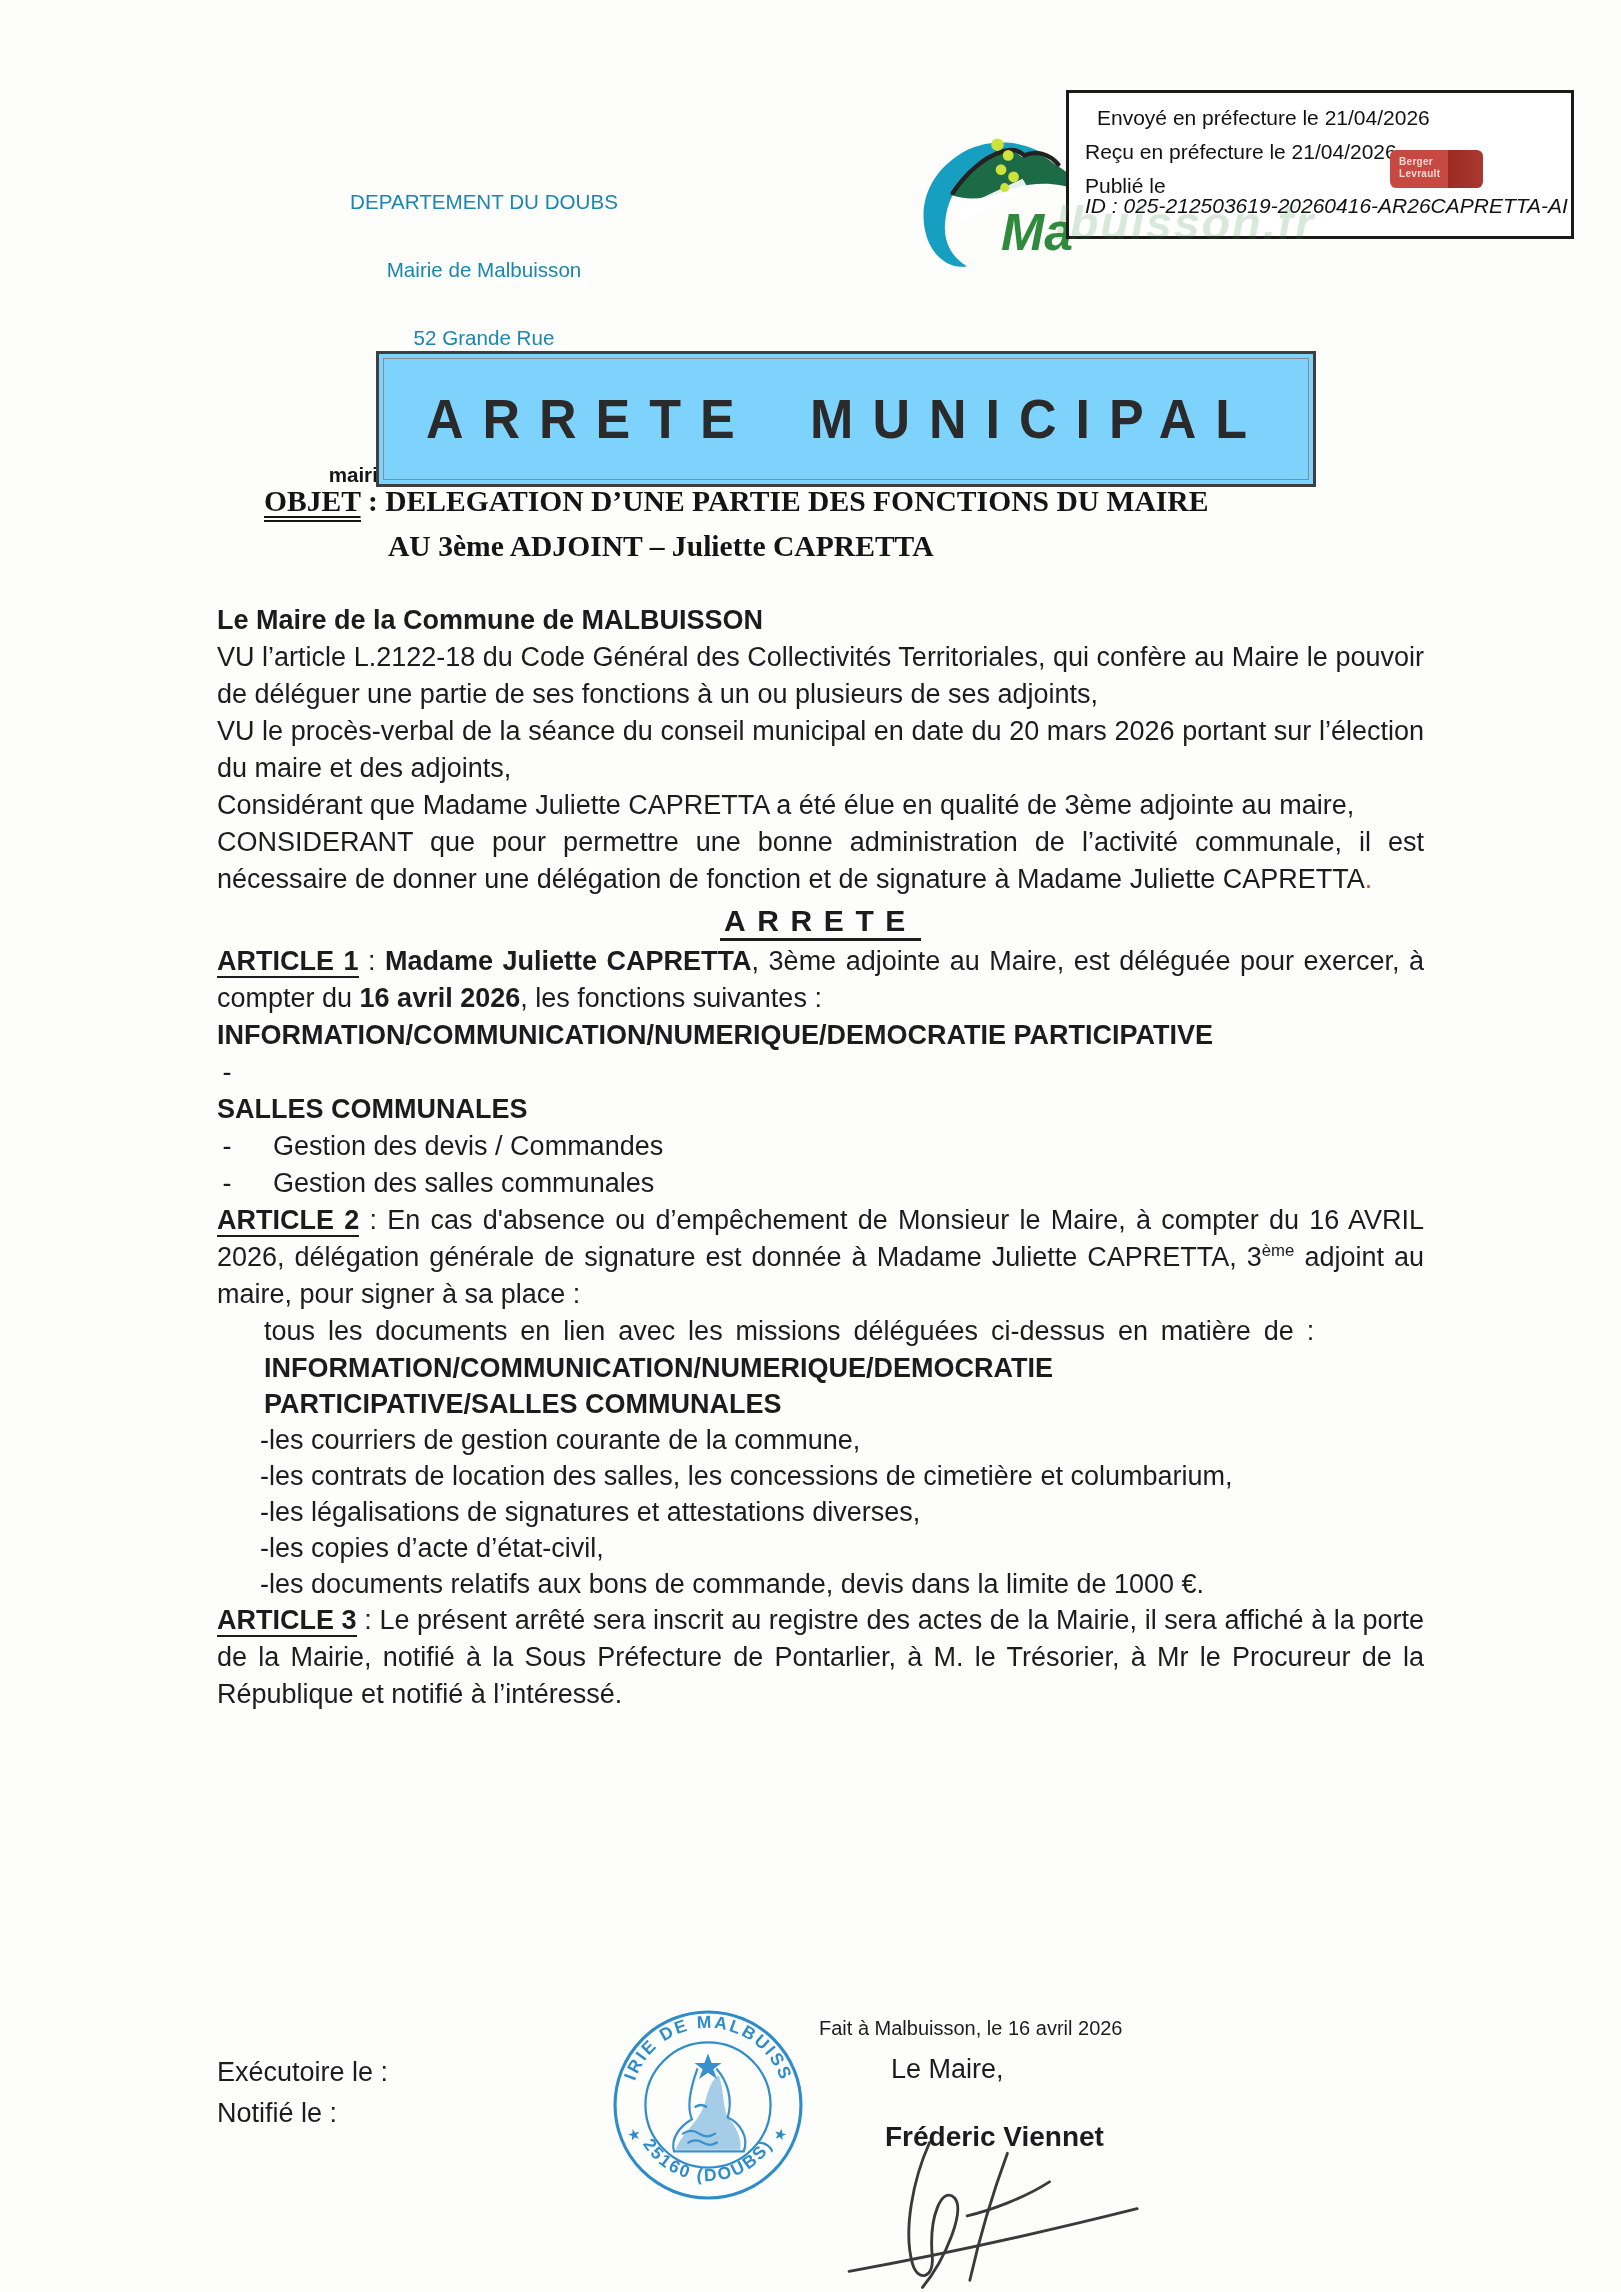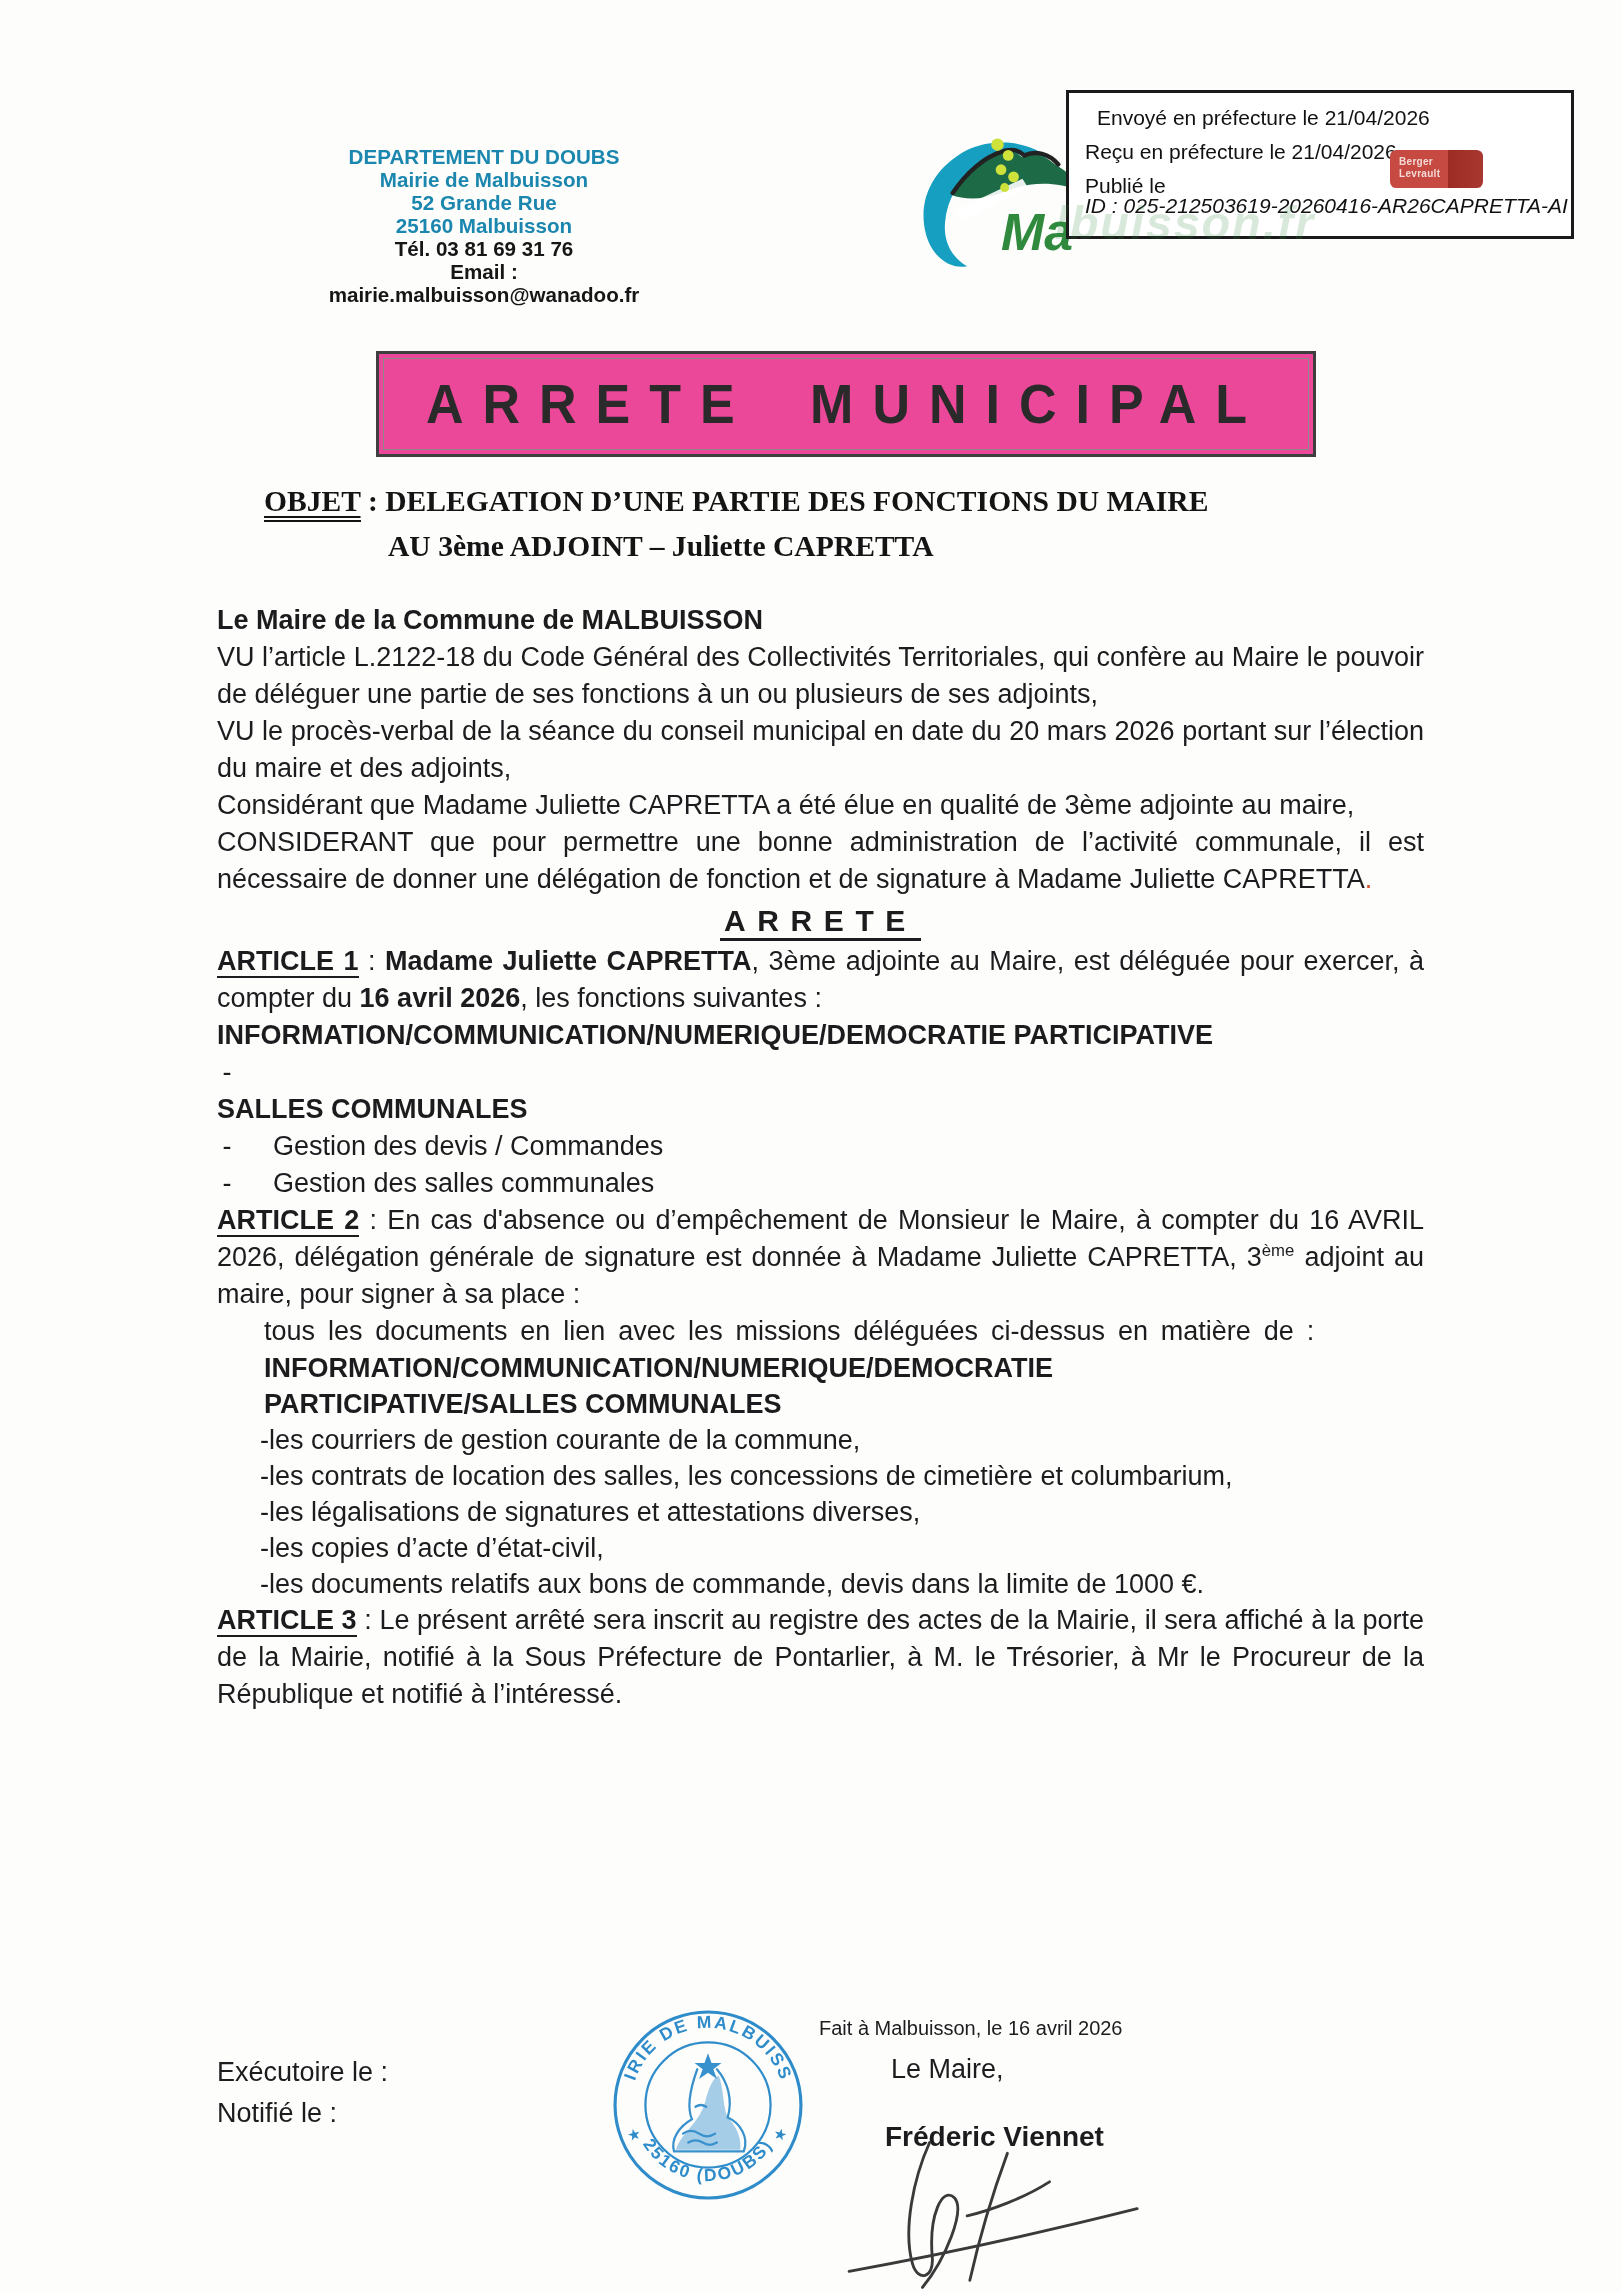--- a/index.html
+++ b/index.html
@@ -2,40 +2,40 @@
 <html style="font-size:14.3px"><head>
 <meta charset="utf-8">
 <style>
   html,body{margin:0;padding:0;background:#e8e8e8;}
   #page{position:relative;width:1621px;height:2293px;background:#fdfdfc;overflow:hidden;
         font-family:"Liberation Sans", sans-serif;color:#1c1c1e;}
   .abs{position:absolute;}
 
   
   #hdr{left:296px;top:145px;width:376px;text-align:center;line-height:23px;font-size:20.6px;}
-  .hdr-blue{color:#1b86ae;font-weight:bold;}
+  .hdr-blue{color:#1b86ae;font-weight:normal;margin-top:45px;}
   .hdr-black{color:#161616;font-weight:bold;}
 
   
   #logo{left:915px;top:125px;width:215px;height:152px;}
   #logo-ghost{left:1055px;top:195px;font-size:47px;font-weight:bold;color:#2f8a3e;opacity:.18;
               letter-spacing:1.8px;z-index:3;font-style:italic;}
 
   
   #prefbox{left:1066px;top:90px;width:502px;height:143px;background:#fff;
            border:3.6px solid #1a1a1a;z-index:2;font-size:21px;color:#111;}
   #prefbox .pline{position:absolute;left:16px;white-space:nowrap;}
   #bl-mark{position:absolute;left:321px;top:57px;width:93px;height:38px;border-radius:6.3px;
            background:linear-gradient(90deg,#c64a41 0%,#c64a41 62%,#9c2b24 62%,#a93830 100%);
            color:#f4d9d6;font-size:10px;font-weight:bold;line-height:11.6px;padding:6.3px 0 0 9px;
            box-sizing:border-box;letter-spacing:0.3px;}
 
   
-  #titlebox{left:376px;top:351px;width:940px;height:106px;border:3.6px solid #3f3f3f;
-            box-sizing:border-box;z-index:1;background:#ec4899;}
+  #titlebox{left:376px;top:351px;width:940px;height:136px;border:3.6px solid #3f3f3f;
+            box-sizing:border-box;z-index:1;background:#7dd3fc;}
   #titlebox .inner{position:absolute;inset:3.6px;border:0.9px solid #8a8a8a;
                    display:flex;align-items:center;justify-content:center;}
   #title-text{font-size:52px;font-weight:bold;letter-spacing:19px;word-spacing:23px;
               color:#2a2a2a;white-space:nowrap;transform:scaleY(1.08);}
 
   
   #objet{left:217px;top:479px;width:1218px;font-family:"Liberation Serif", serif;
          font-size:29.6px;font-weight:bold;color:#141414;line-height:45px;margin-left:47px;}
   #objet .l2{padding-left:124px;}
   .dblu{border-bottom:2.7px solid #141414;text-decoration:underline;

